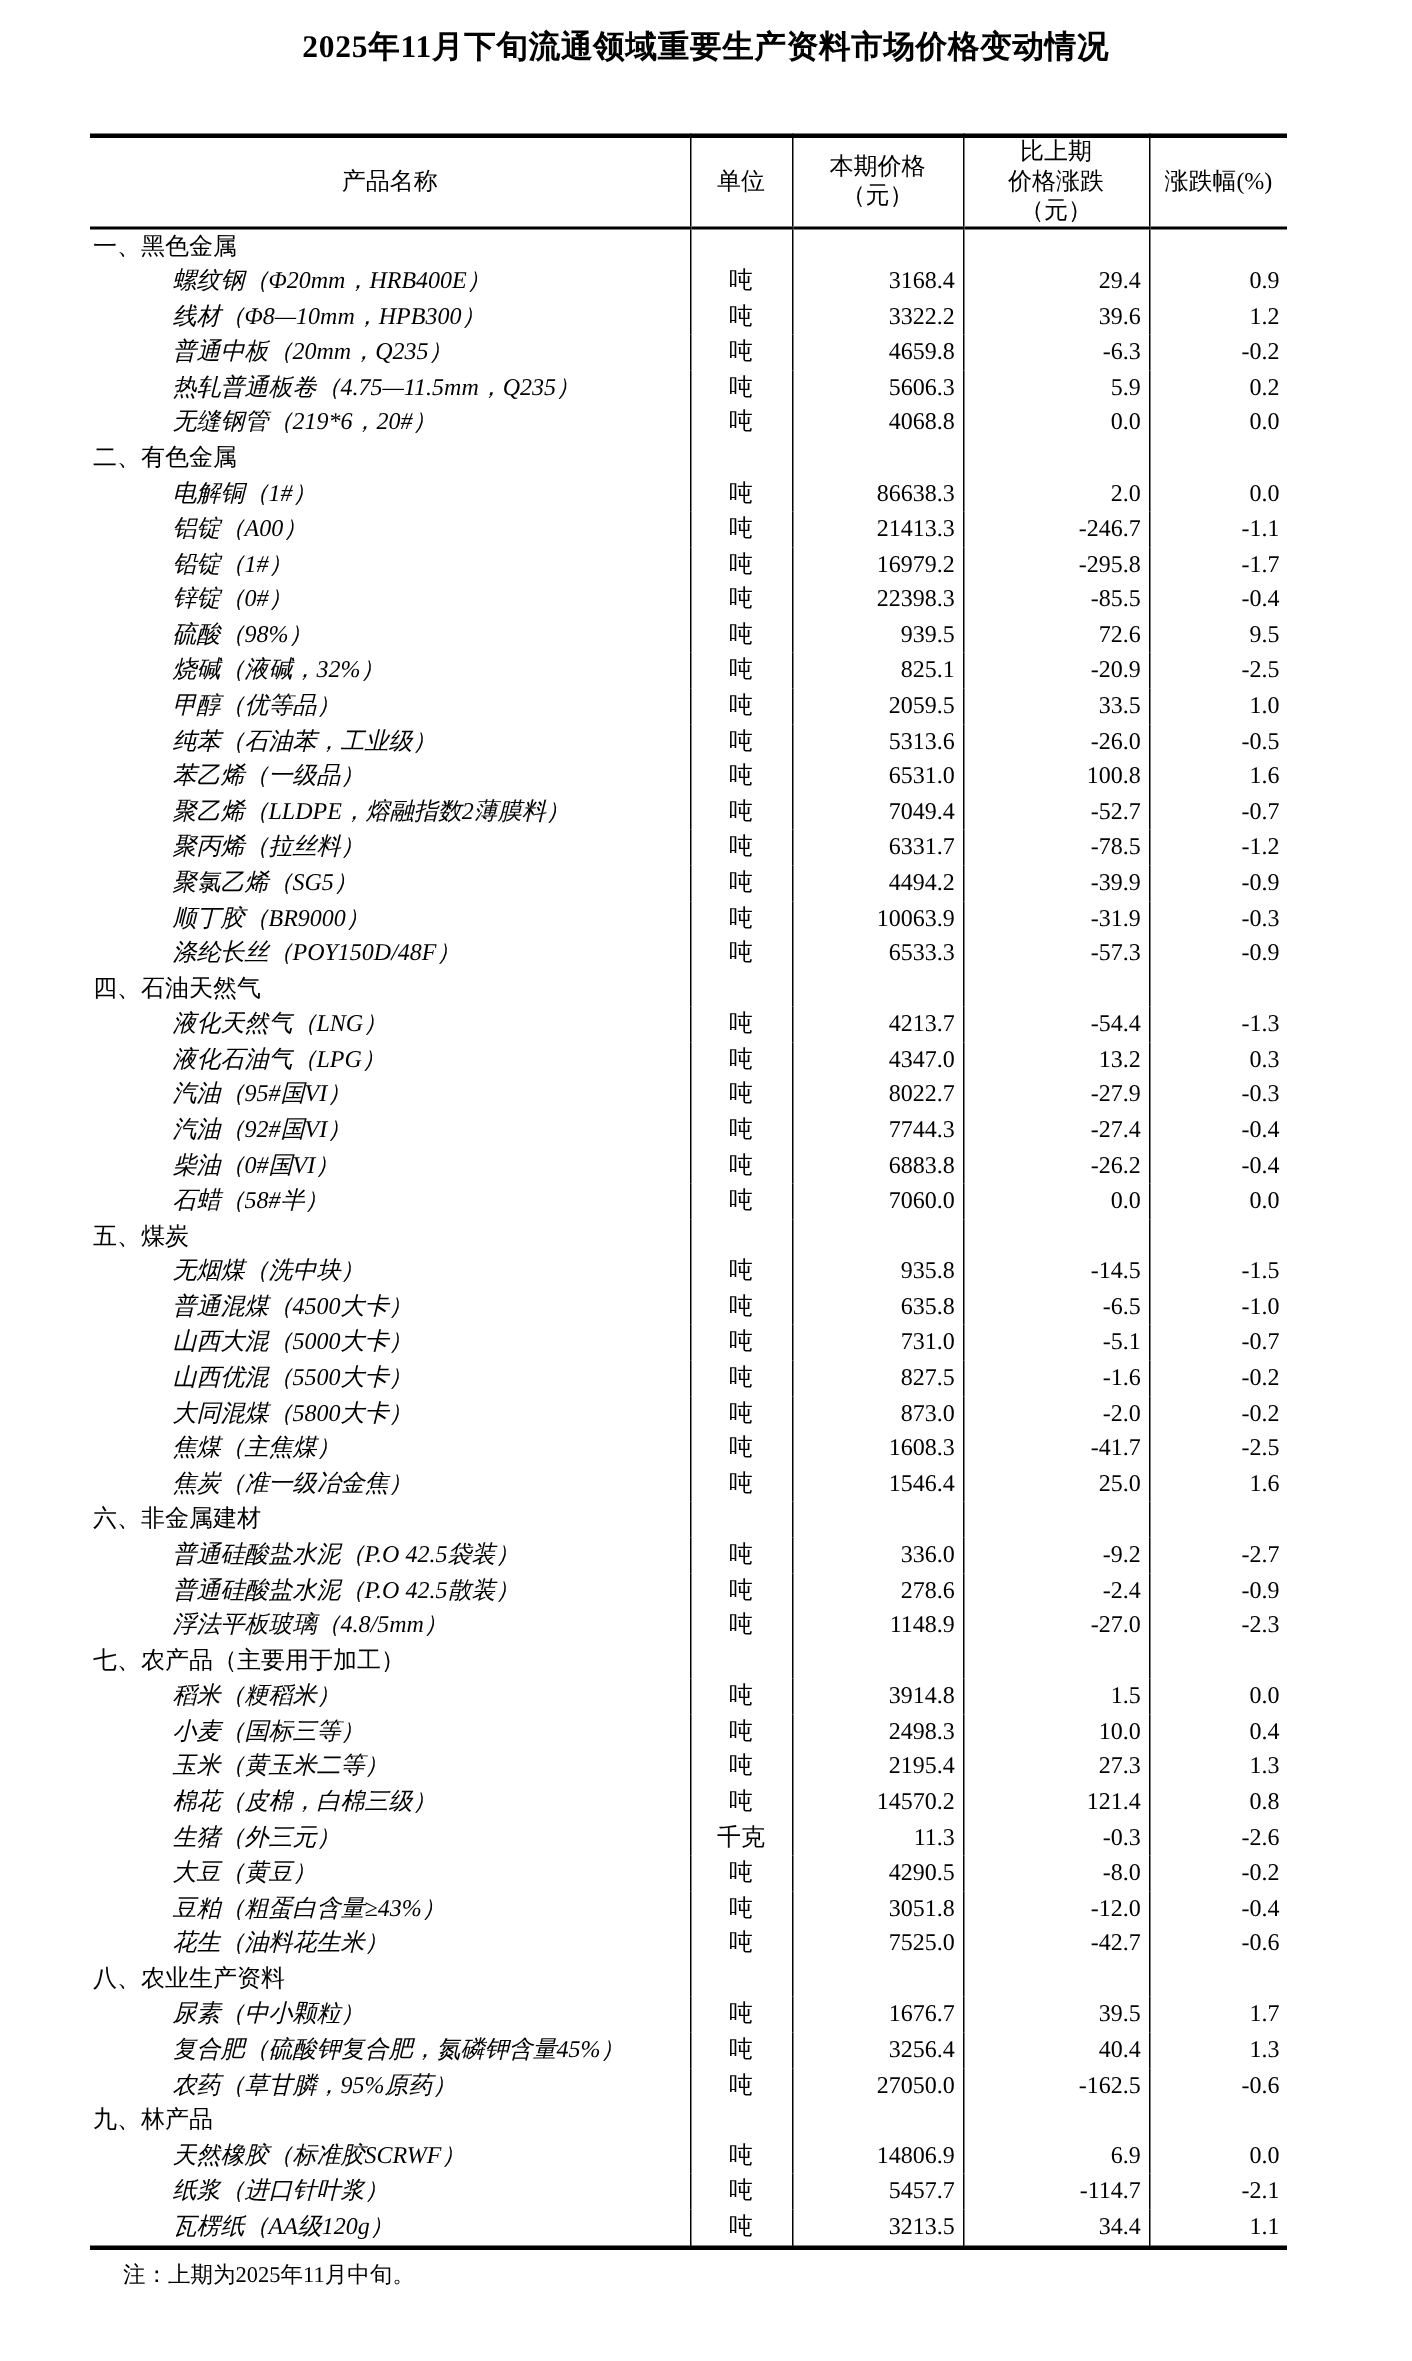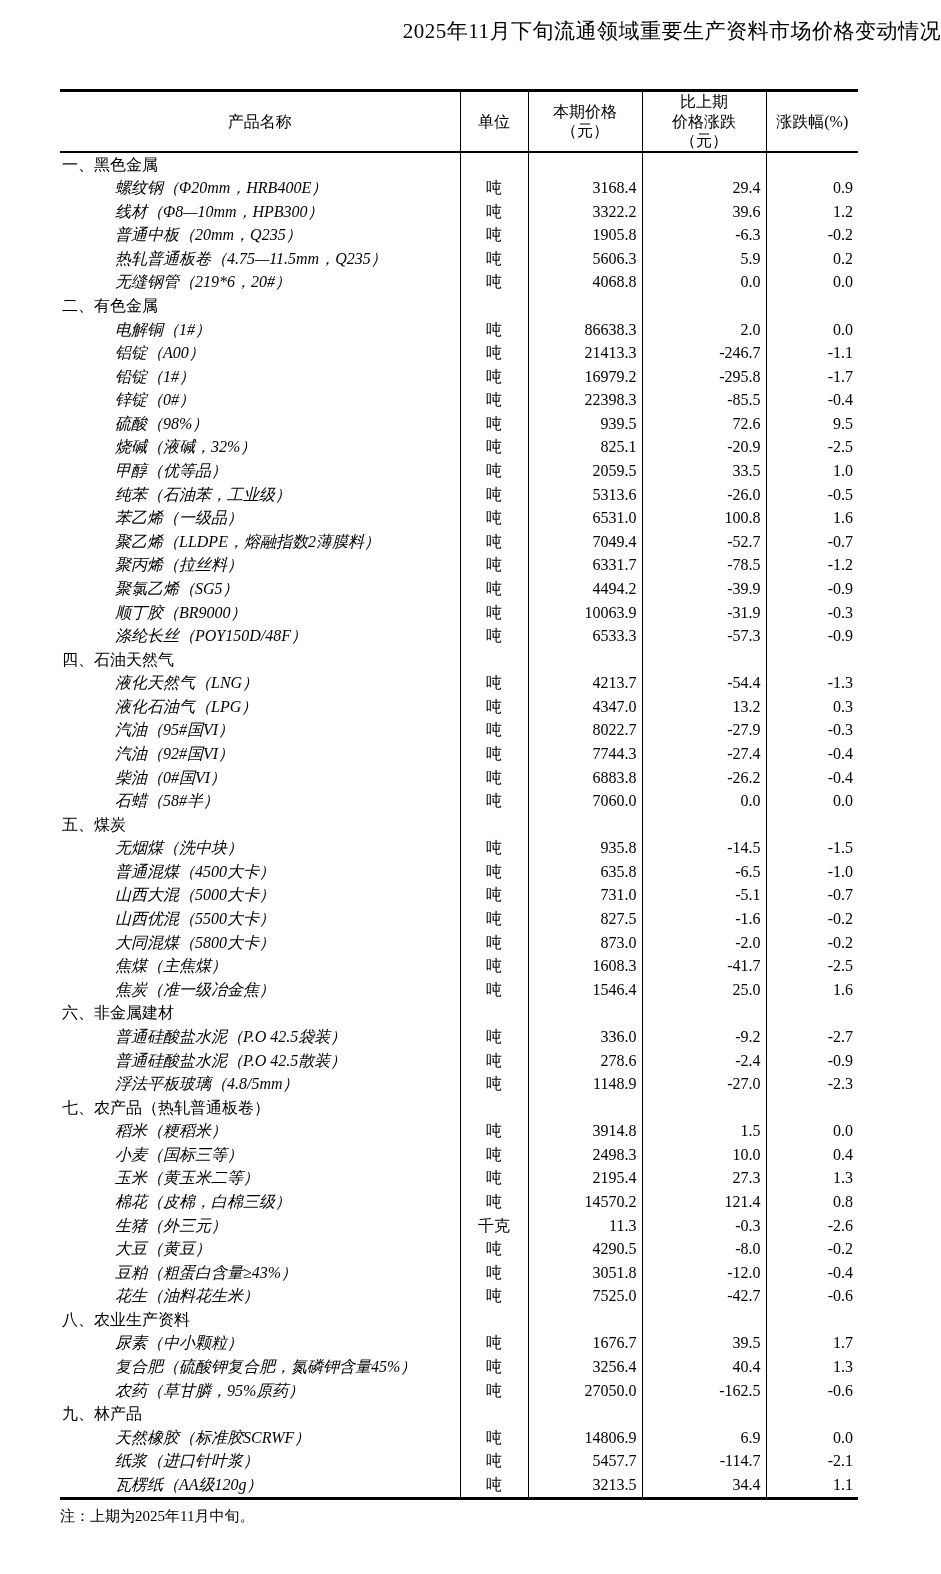--- a/index.html
+++ b/index.html
@@ -6,23 +6,23 @@
   html, body { background: #ffffff; }
   body {
     width: 941px;
     height: 1574px;
     color: #000;
     font-family: "Liberation Serif", "DejaVu Serif", serif;
     overflow: hidden;
   }
   .title {
     padding-top: 17px;
-    text-align: right;
+    text-align: center;
     font-size: 21px;
-    font-weight: normal;
+    font-weight: bold;
     letter-spacing: 0.5px;
   }
   table.price-table {
     table-layout: fixed;
     border-collapse: collapse;
     width: 798px;
     margin: 44px 0 0 60px;
     border-top: 3px solid #000;
     border-bottom: 3px solid #000;
   }
@@ -43,21 +43,21 @@
     line-height: 23.58px;
     white-space: nowrap;
     overflow: hidden;
     vertical-align: middle;
   }
   td.section-name { padding-left: 2px; }
   td.product-name { padding-left: 55px; font-style: italic; }
   td.unit-cell    { text-align: center; }
   td.num-cell     { text-align: right; padding-right: 5px; }
   .note {
-    margin: 7px 0 0 60px;
+    margin: 7px 0 0 82px;
     font-size: 15px;
   }
 </style>
 </head>
 <body>
 
 <div>
   <h1 class="title">2025年11月下旬流通领域重要生产资料市场价格变动情况</h1>
 
   <table class="price-table">
@@ -98,21 +98,21 @@
         <tr>
           <td class="product-name">线材（Φ8—10mm，HPB300）</td>
           <td class="unit-cell">吨</td>
           <td class="num-cell">3322.2</td>
           <td class="num-cell">39.6</td>
           <td class="num-cell">1.2</td>
         </tr>
         <tr>
           <td class="product-name">普通中板（20mm，Q235）</td>
           <td class="unit-cell">吨</td>
-          <td class="num-cell">1905.8</td>
+          <td class="num-cell">4659.8</td>
           <td class="num-cell">-6.3</td>
           <td class="num-cell">-0.2</td>
         </tr>
         <tr>
           <td class="product-name">热轧普通板卷（4.75—11.5mm，Q235）</td>
           <td class="unit-cell">吨</td>
           <td class="num-cell">5606.3</td>
           <td class="num-cell">5.9</td>
           <td class="num-cell">0.2</td>
         </tr>
@@ -355,21 +355,21 @@
           <td class="num-cell">-0.9</td>
         </tr>
         <tr>
           <td class="product-name">浮法平板玻璃（4.8/5mm）</td>
           <td class="unit-cell">吨</td>
           <td class="num-cell">1148.9</td>
           <td class="num-cell">-27.0</td>
           <td class="num-cell">-2.3</td>
         </tr>
         <tr>
-          <td class="section-name">七、农产品（热轧普通板卷）</td>
+          <td class="section-name">七、农产品（主要用于加工）</td>
           <td class="unit-cell"></td>
           <td class="num-cell"></td>
           <td class="num-cell"></td>
           <td class="num-cell"></td>
         </tr>
         <tr>
           <td class="product-name">稻米（粳稻米）</td>
           <td class="unit-cell">吨</td>
           <td class="num-cell">3914.8</td>
           <td class="num-cell">1.5</td>

